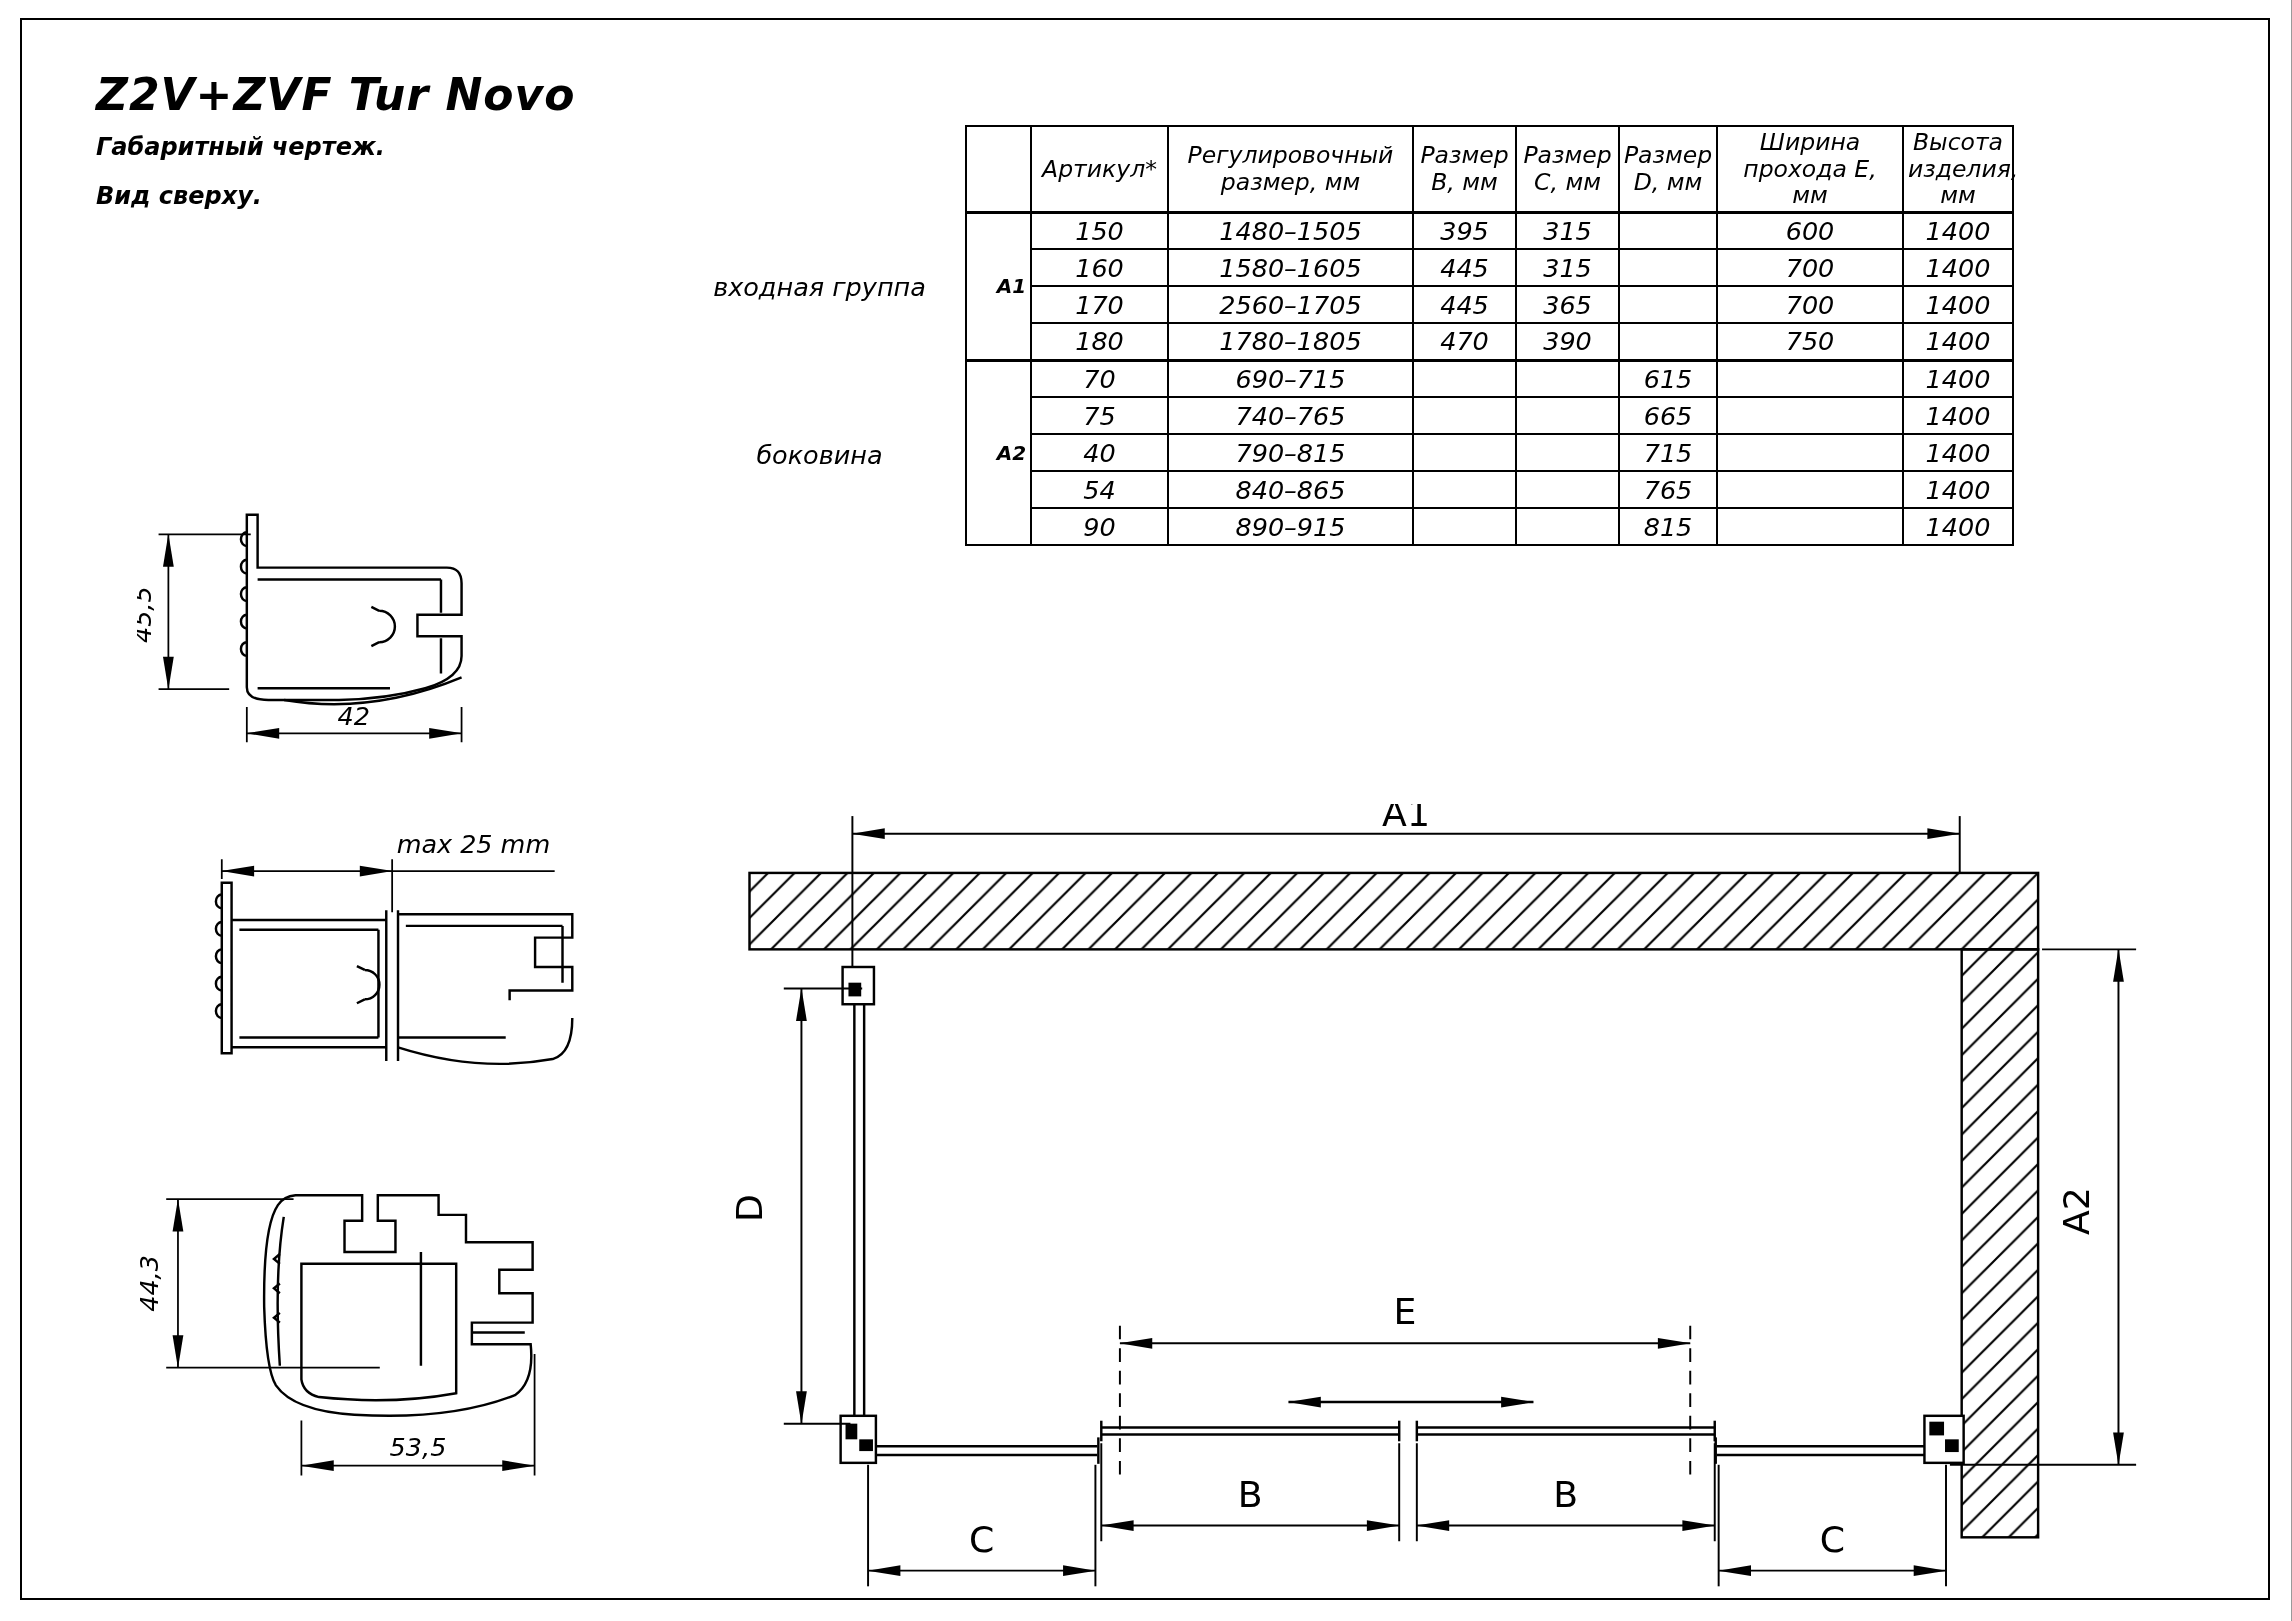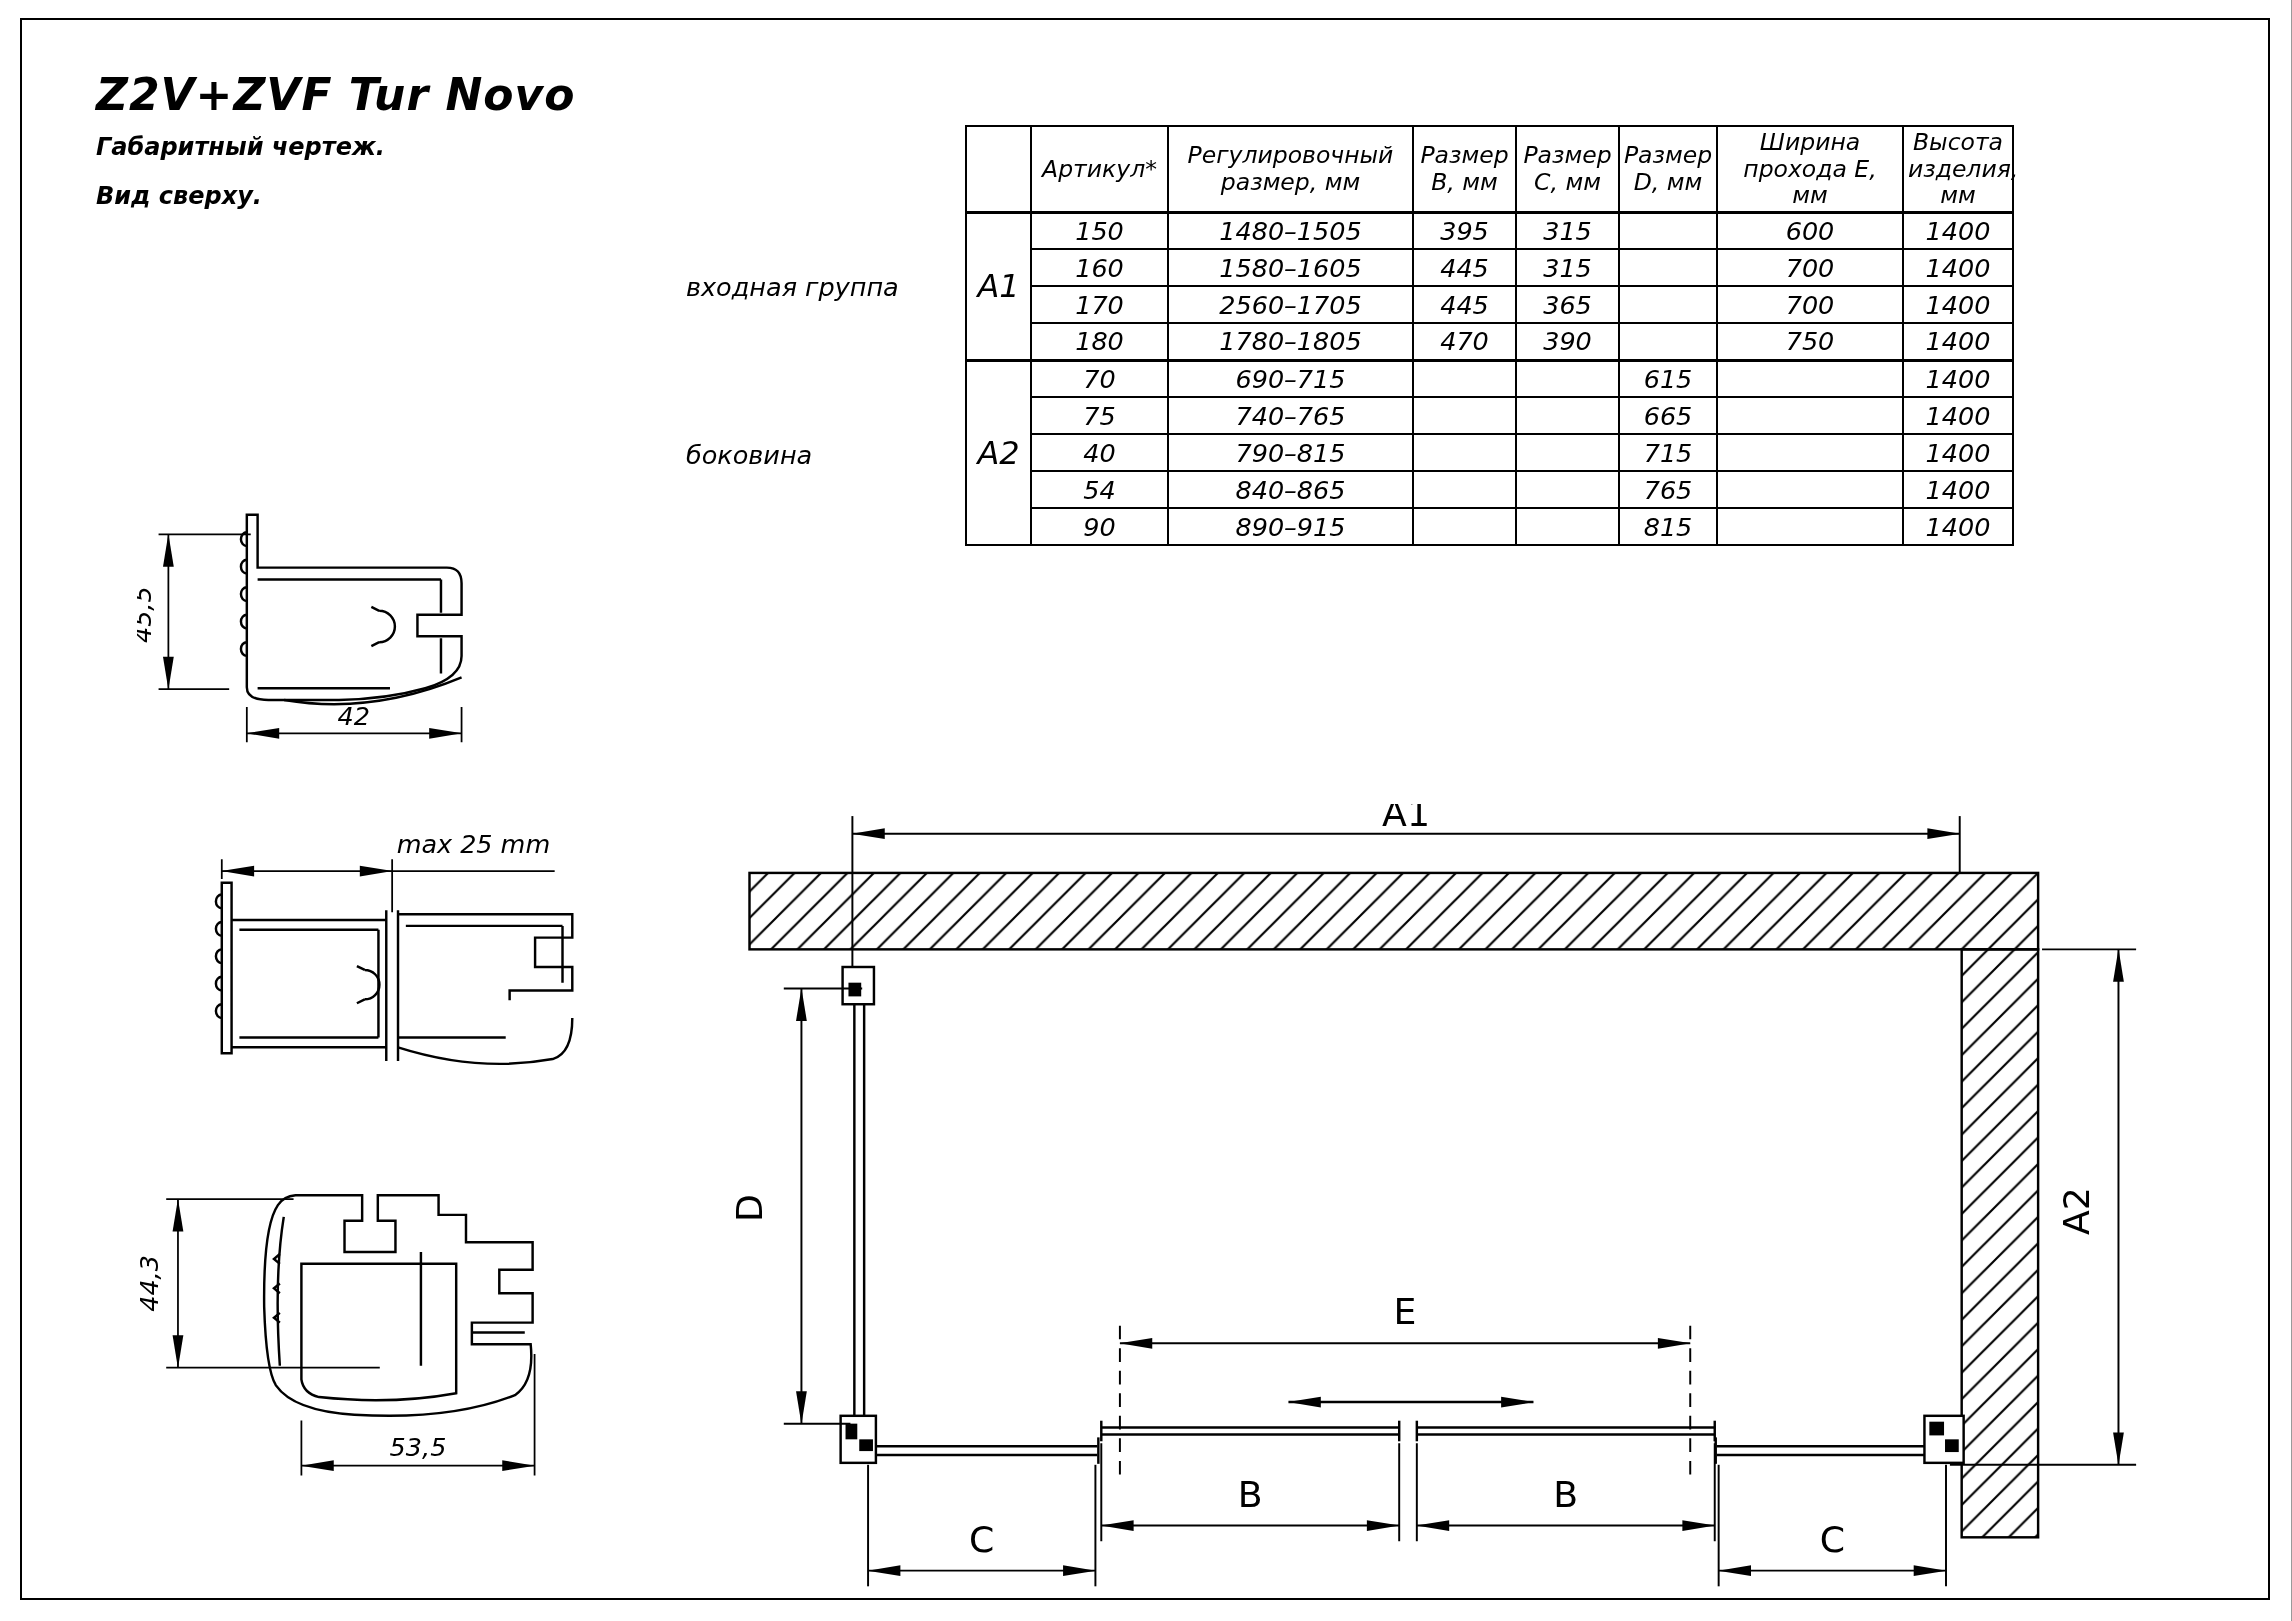--- a/index.html
+++ b/index.html
@@ -15,23 +15,23 @@
   .subtitle.l2{top:133px}
   .subtitle.l3{top:182px}
   
   .spec-table{position:absolute;left:965px;top:125px;border-collapse:collapse;
               table-layout:fixed;width:1047px;font-style:italic;border:2.9px solid #000;}
   .spec-table th,.spec-table td{border:2px solid #000;text-align:center;
               vertical-align:middle;padding:0 3.9px;box-sizing:border-box;}
   .spec-table thead th{height:86px;font-size:23.5px;font-weight:normal;line-height:1.12;
               border-bottom:3.9px solid #000;}
   .spec-table tbody td{height:37px;font-size:25.5px;}
-  .spec-table td.code{font-size:32px;font-weight:normal;}
+  .spec-table td.code{font-size:20px;font-weight:bold;text-align:right;}
   .spec-table tr.group-start td{border-top:3.9px solid #000;}
-  .row-label{position:absolute;left:686px;width:267px;text-align:left;
+  .row-label{position:absolute;left:686px;width:267px;text-align:center;
              font-style:italic;font-size:25.5px;white-space:nowrap;}
   .row-label.g1{top:272px}
   .row-label.g2{top:440px}
   .note{position:absolute;left:1008px;top:735px;width:961px;text-align:center;
         font-style:italic;font-size:26.5px;white-space:nowrap;}
   
   .drw{position:absolute;}
   .drw text{font-family:"DejaVu Sans",sans-serif;fill:#000;}
   .dim-text{font-size:26px;font-style:italic;}
   .plan-label{font-size:37px;}

